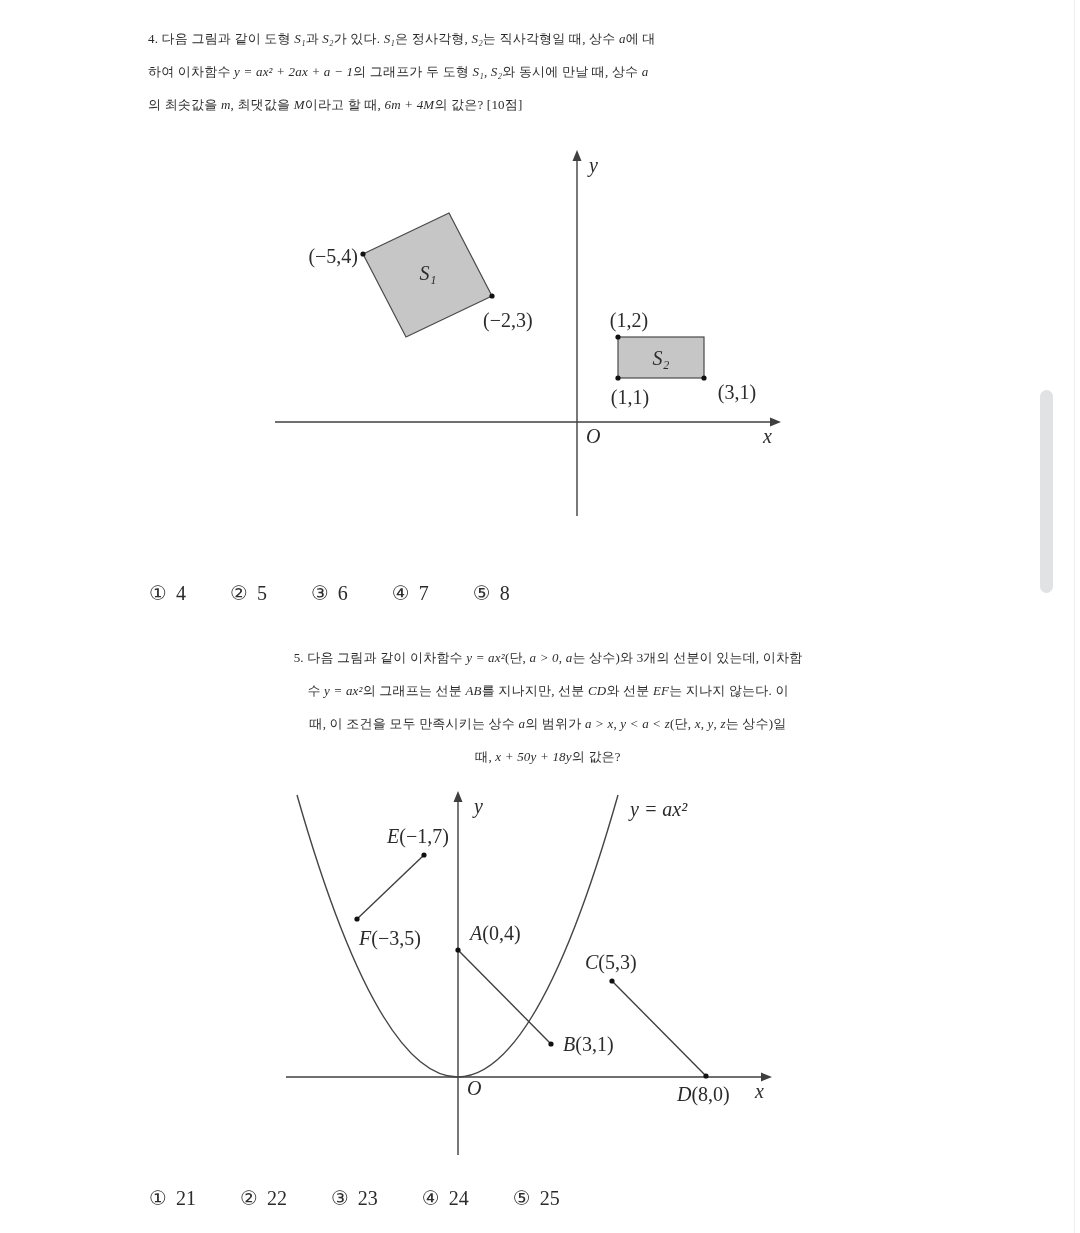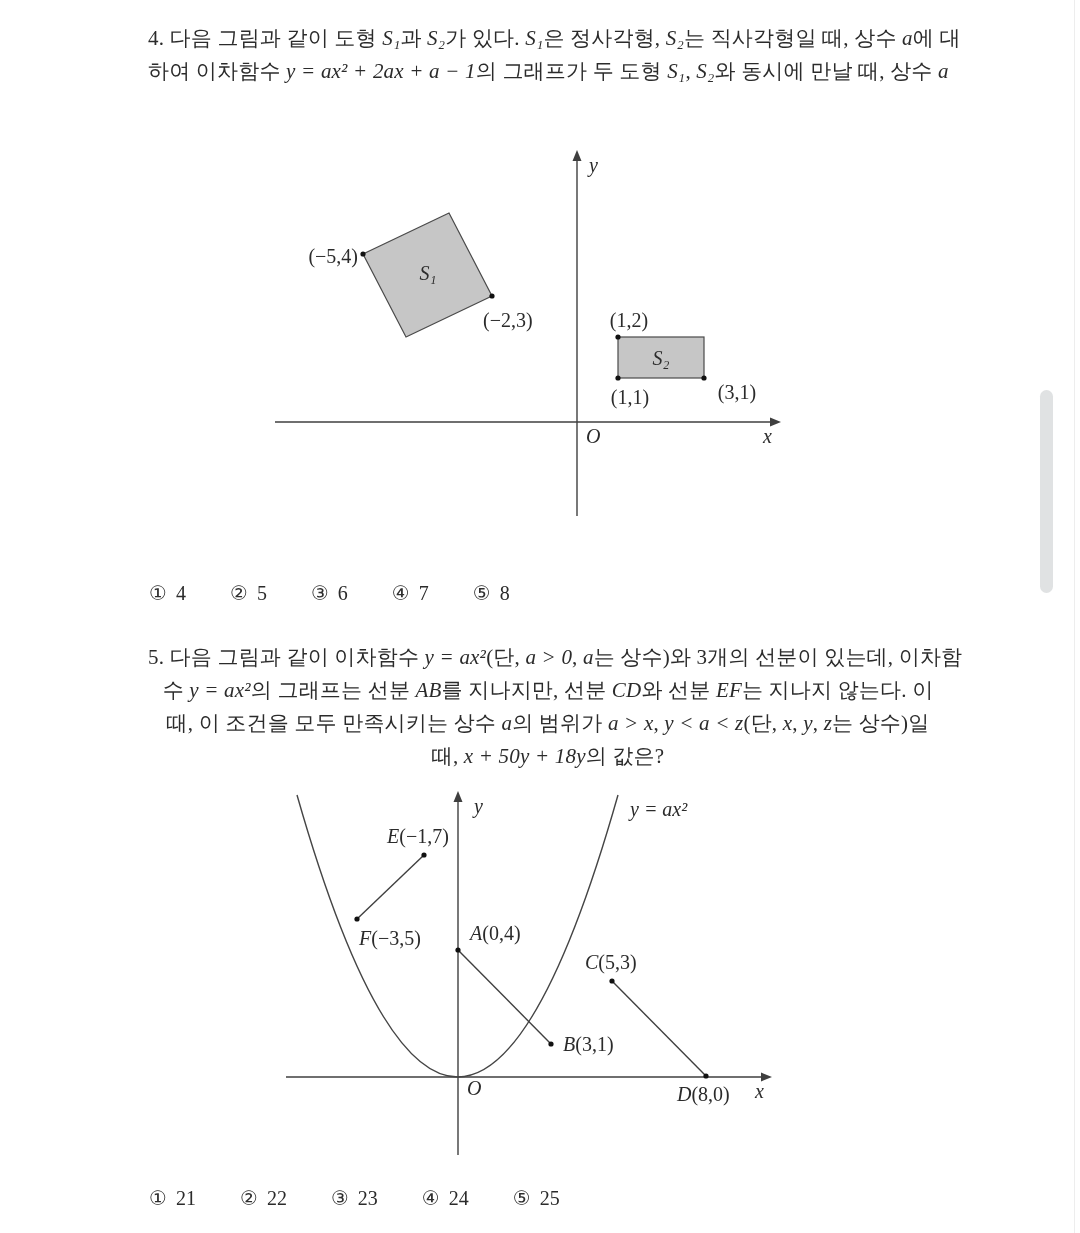--- a/index.html
+++ b/index.html
@@ -2,21 +2,21 @@
 <html><head>
 <meta charset="utf-8">
 <style>
   html,body { margin:0; padding:0; }
   body {
     width:1080px; height:1233px; position:relative; overflow:hidden;
     background:#ffffff; color:#2b2b2b;
     font-family:"Liberation Serif","DejaVu Serif",serif;
   }
   .textblock { position:absolute; }
-  .tline { font-size:21px; line-height:33px; white-space:nowrap; letter-spacing:0.2px; }
+  .tline { font-size:13px; line-height:33px; white-space:nowrap; letter-spacing:0.2px; }
   .tline.indent { }
   .m { font-style:italic; font-family:"Liberation Serif","DejaVu Serif",serif; }
   .k { font-style:normal; }
   .choices { position:absolute; display:flex; gap:44px; }
   .choice { display:inline-flex; align-items:baseline; }
   .cnum { font-family:"DejaVu Sans","Liberation Sans",sans-serif; font-size:20px; margin-right:9px; color:#2f2f2f; }
   .cval { font-size:20px; color:#2b2b2b; }
   .fig { position:absolute; }
   svg text { font-family:"Liberation Serif","DejaVu Serif",serif; font-size:20px; fill:#2b2b2b; }
   svg .it { font-style:italic; }
@@ -33,20 +33,21 @@
     position:absolute; left:1074px; top:0; width:1px; height:1233px;
     background:#ededed;
   }
 </style>
 </head>
 <body>
 
 <div class="textblock" style="left:148px; top:22px; width:800px;">
   <div class="tline"><span class="k">4. 다음 그림과 같이 도형 </span><span class="m">S₁</span><span class="k">과 </span><span class="m">S₂</span><span class="k">가 있다. </span><span class="m">S₁</span><span class="k">은 정사각형, </span><span class="m">S₂</span><span class="k">는 직사각형일 때, 상수 </span><span class="m">a</span><span class="k">에 대</span></div>
   <div class="tline indent"><span class="k">하여 이차함수 </span><span class="m">y = ax² + 2ax + a − 1</span><span class="k">의 그래프가 두 도형 </span><span class="m">S₁</span><span class="k">, </span><span class="m">S₂</span><span class="k">와 동시에 만날 때, 상수 </span><span class="m">a</span></div>
+  <div class="tline indent"><span class="k">의 최솟값을 </span><span class="m">m</span><span class="k">, 최댓값을 </span><span class="m">M</span><span class="k">이라고 할 때, </span><span class="m">6m + 4M</span><span class="k">의 값은? [10점]</span></div>
 </div>
 
 <svg class="fig" style="left:260px; top:140px;" width="540" height="400" viewBox="0 0 540 400">
 
   <line class="axis" x1="317" y1="376" x2="317" y2="18"></line>
   <polygon class="arrow" points="317,10 312.5,21 321.5,21"></polygon>
   <line class="axis" x1="15" y1="282" x2="513" y2="282"></line>
   <polygon class="arrow" points="521,282 510,277.5 510,286.5"></polygon>
   <text class="it" x="329" y="32">y</text>
   <text class="it" x="503" y="303">x</text>

